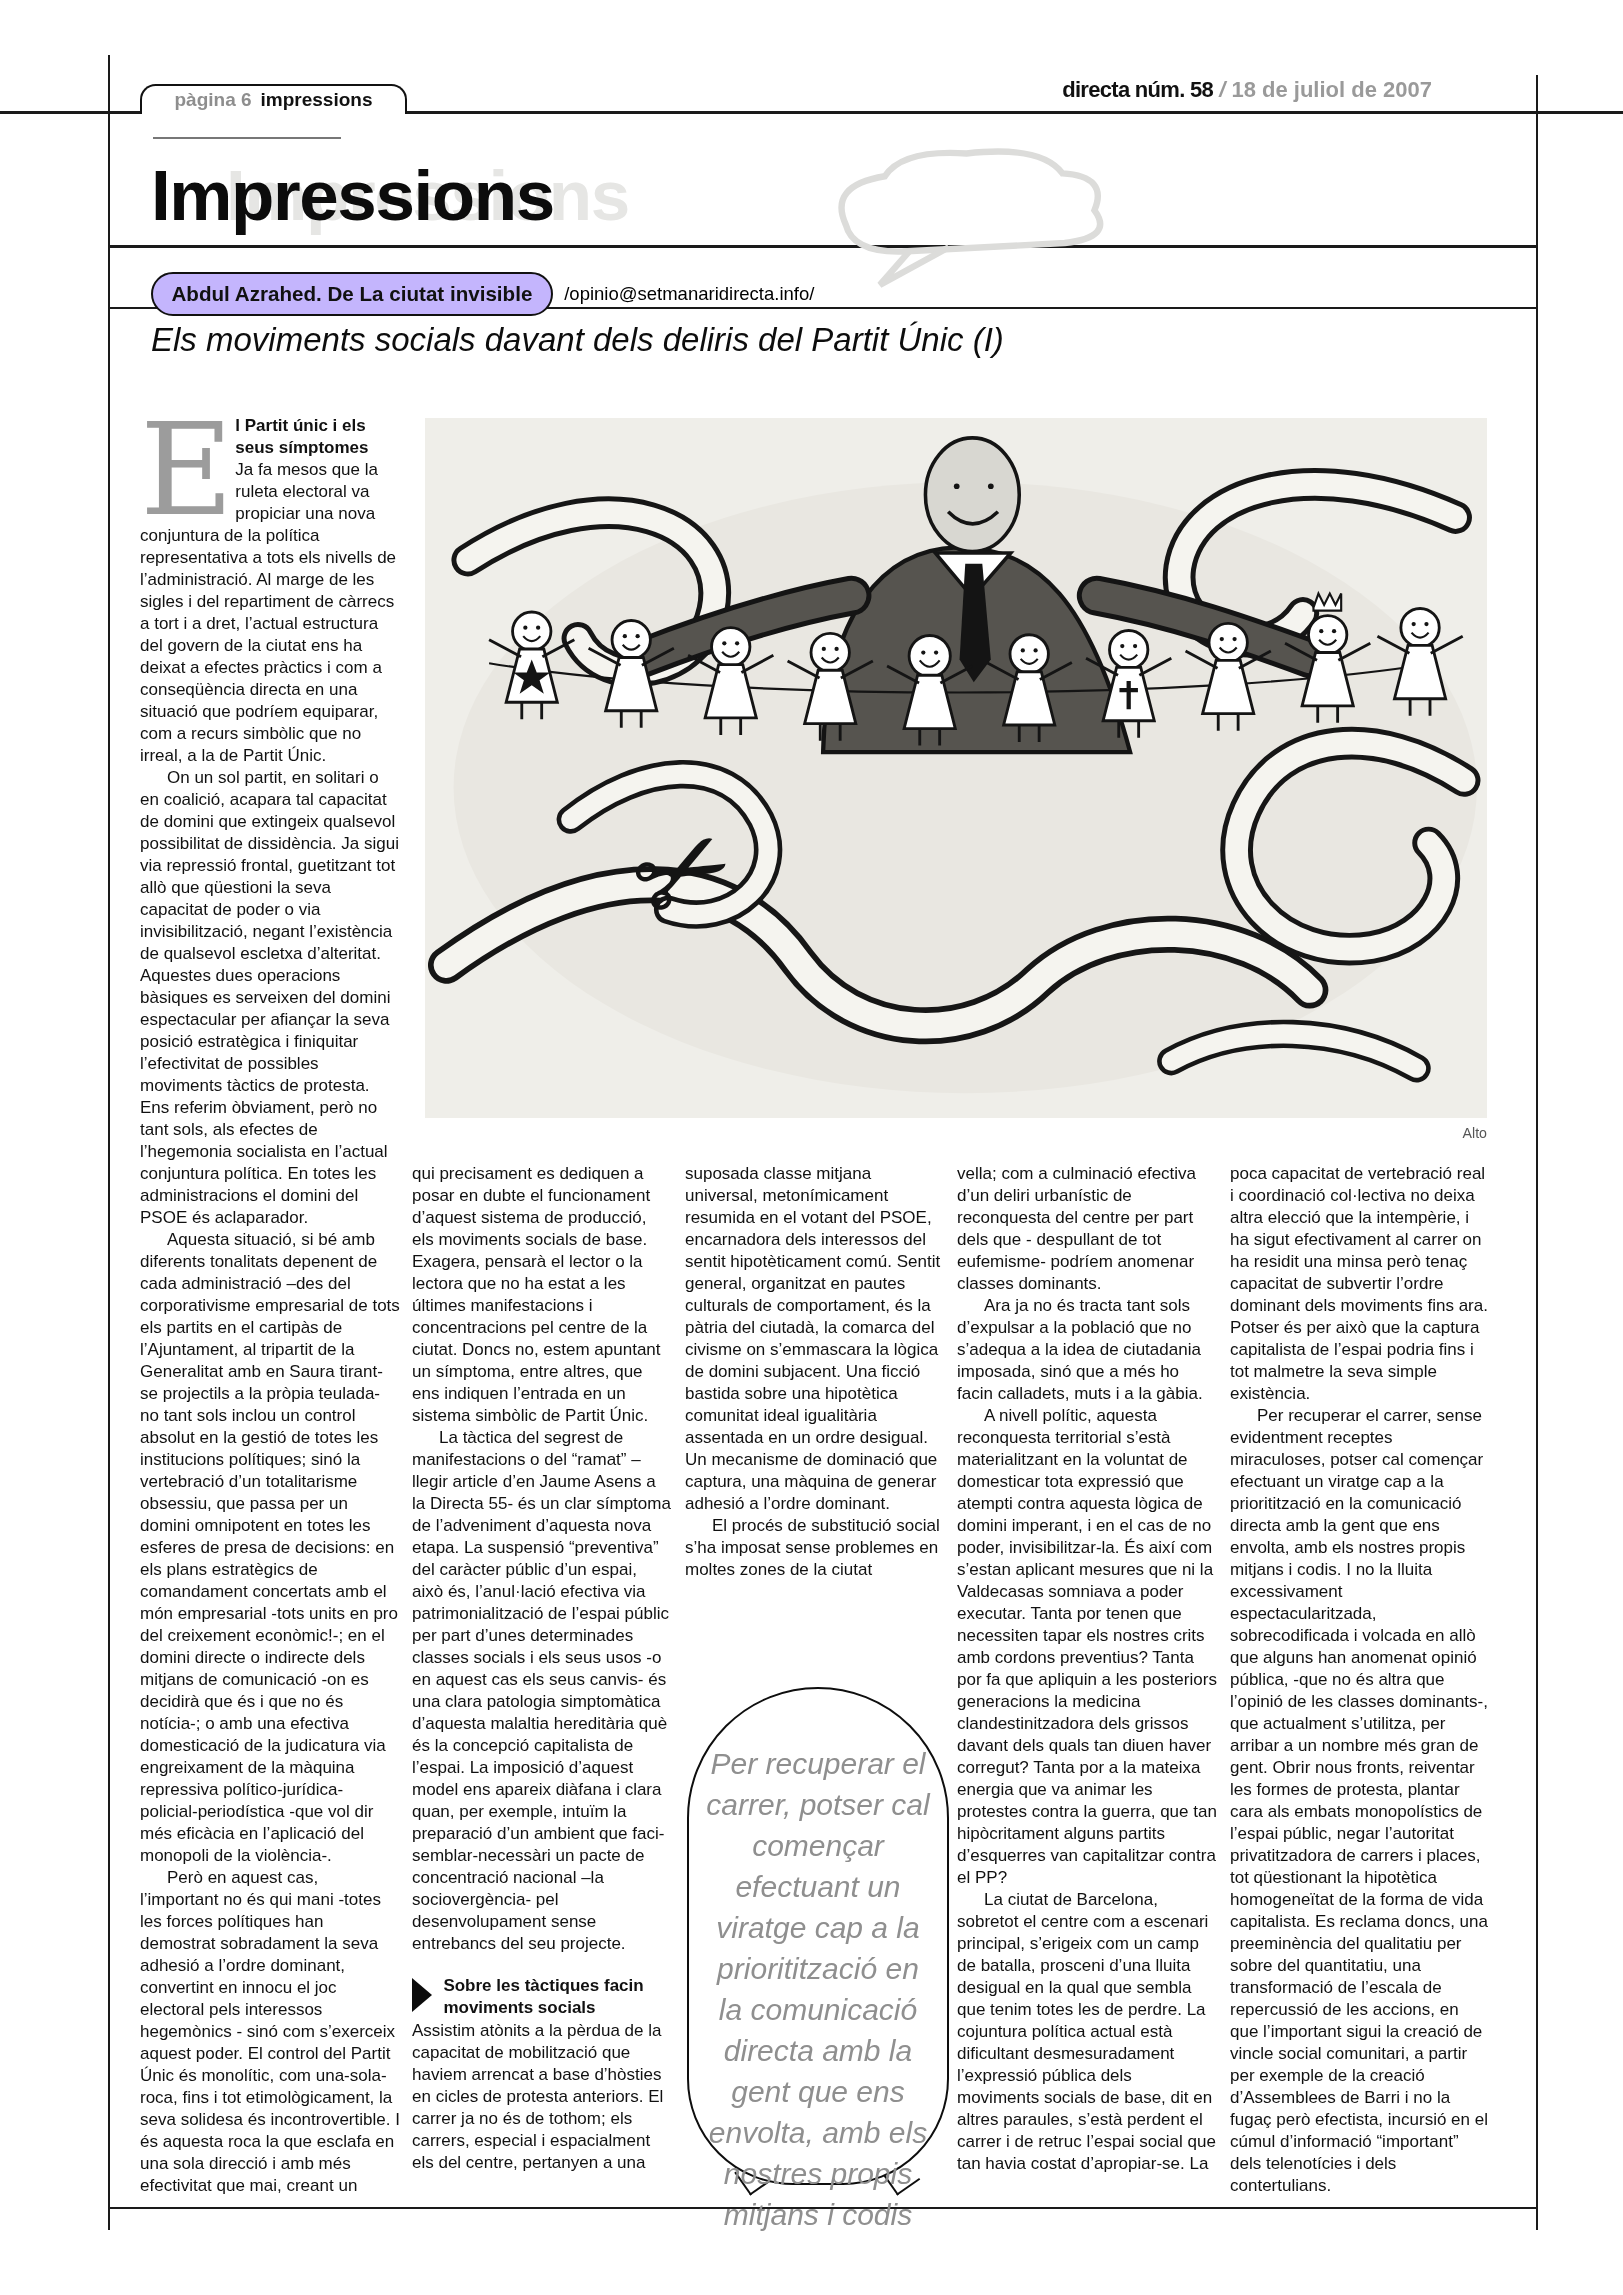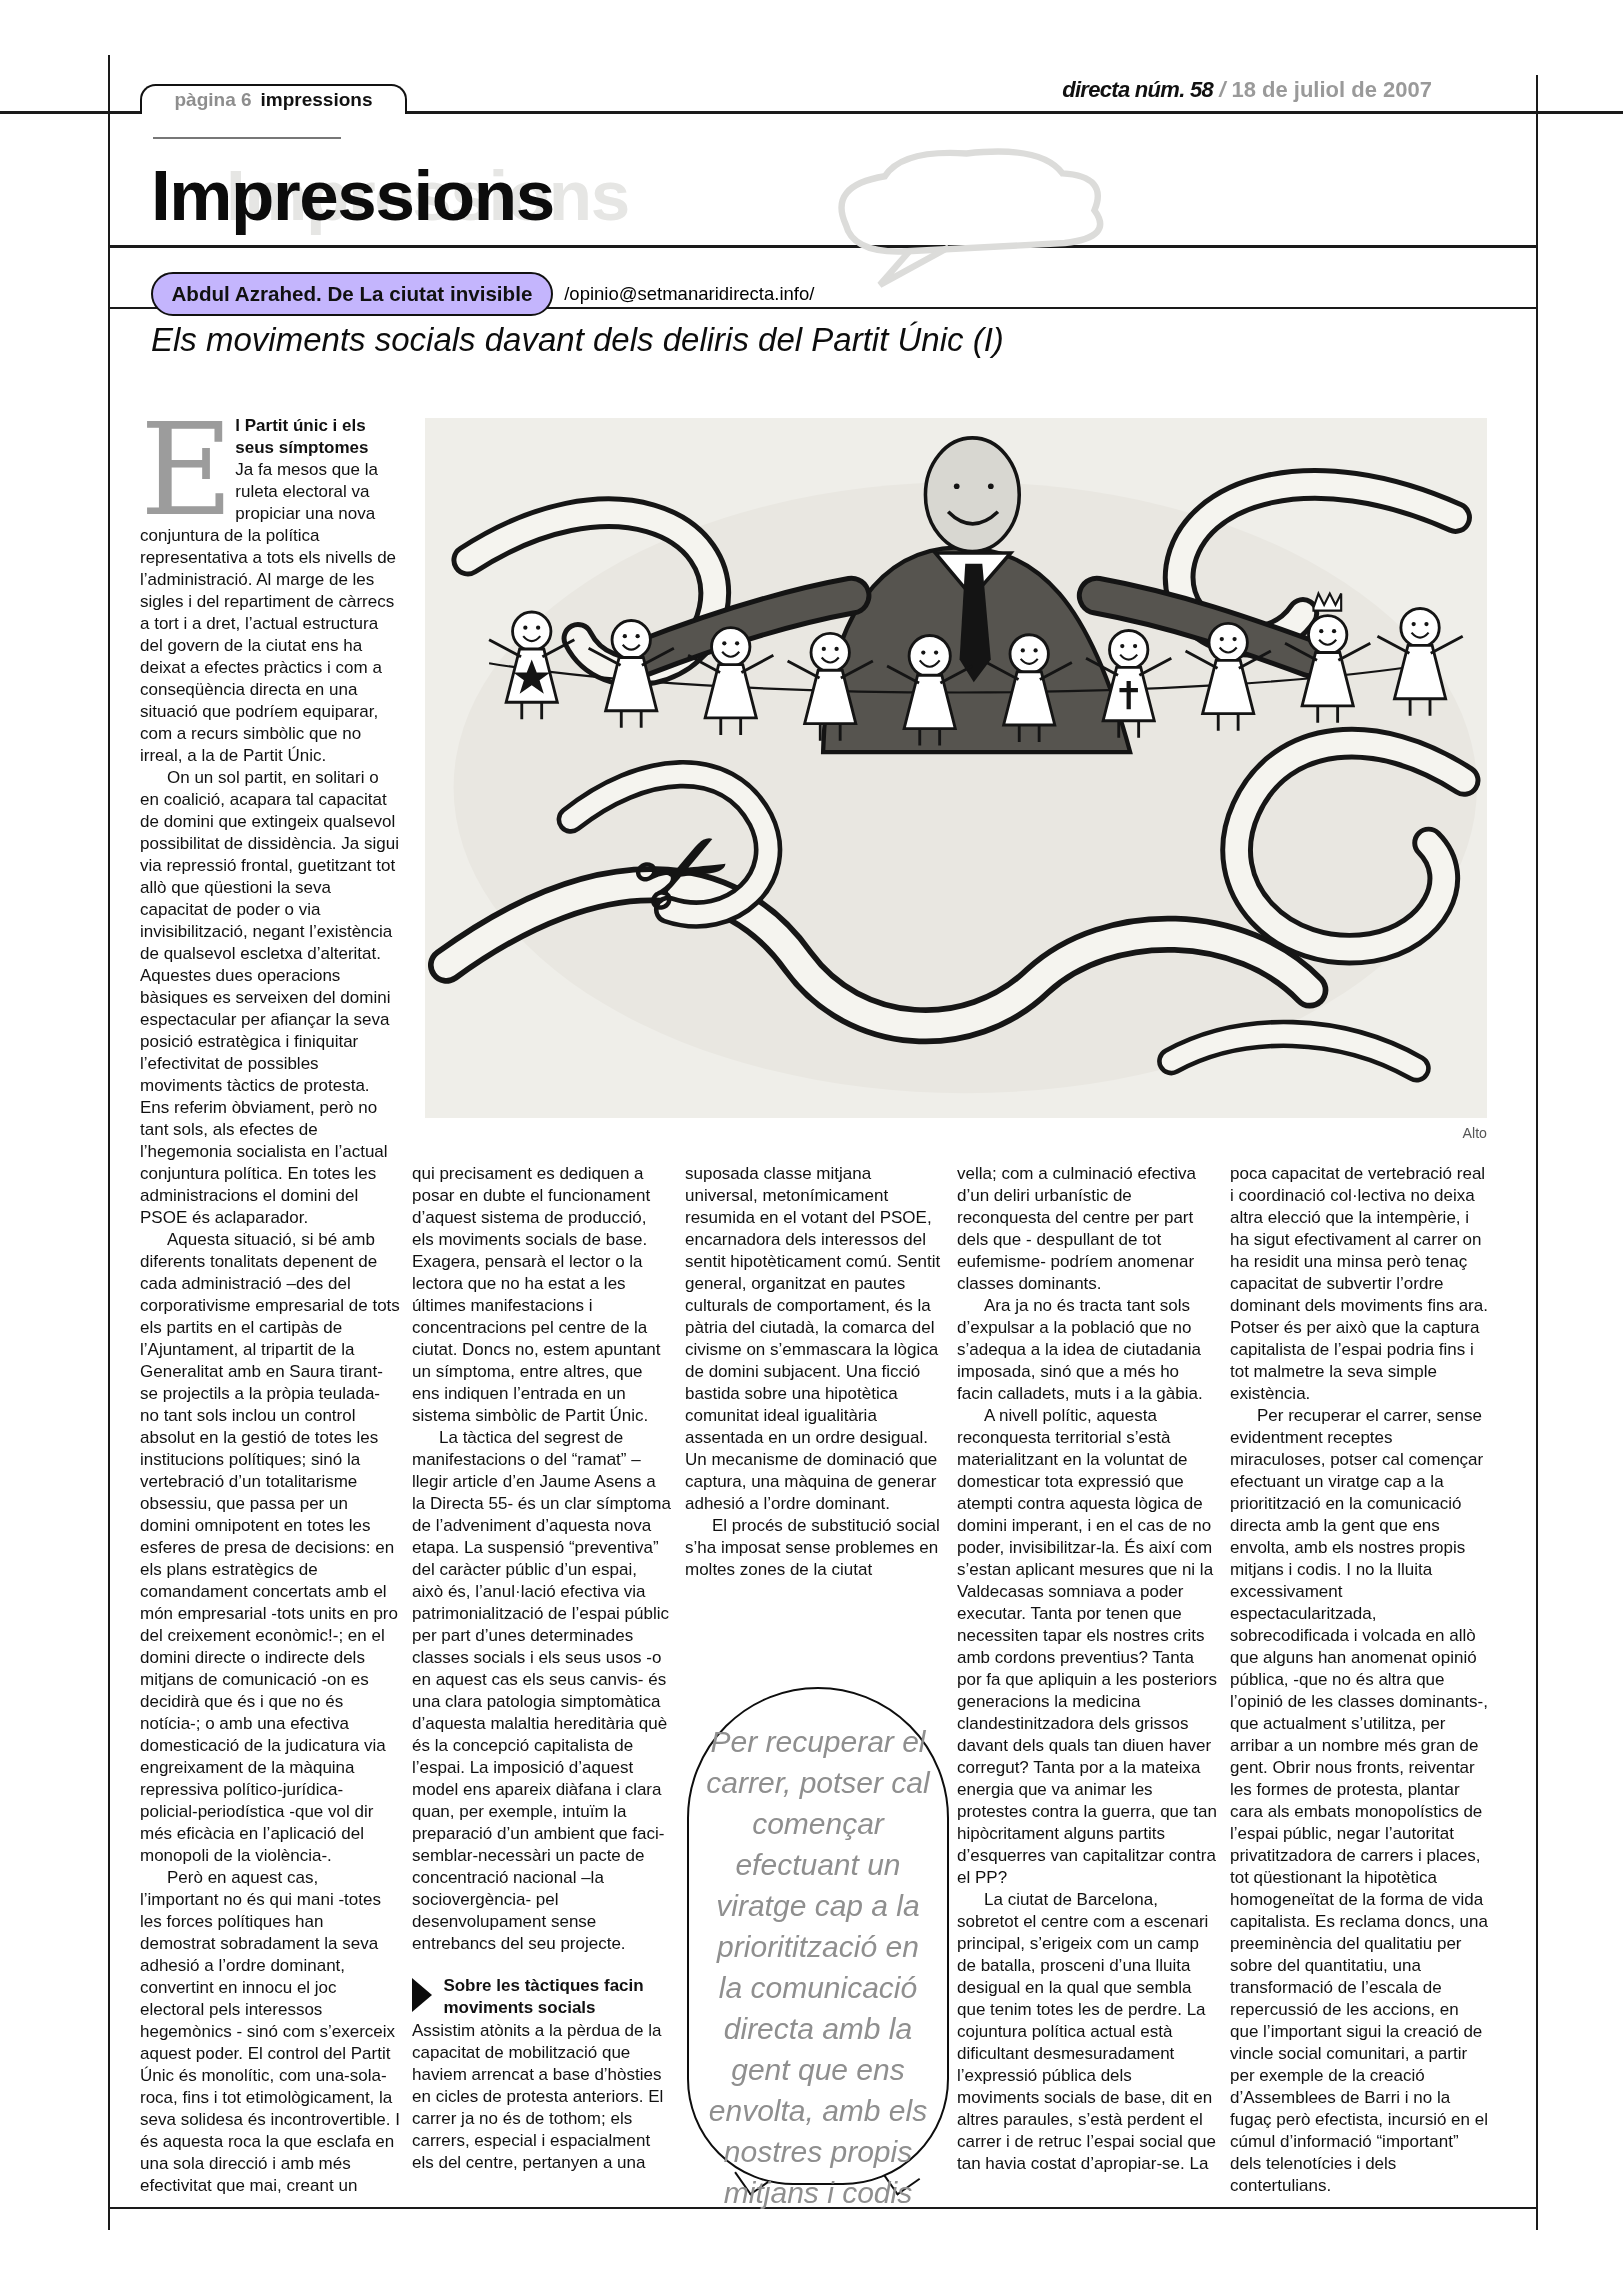--- a/index.html
+++ b/index.html
@@ -2,21 +2,21 @@
 <html lang="ca" style="font-size:11.4px"><head>
 <meta charset="utf-8">
 <style>
   html,body{margin:0;padding:0;background:#ffffff;}
   body{width:1623px;height:2295px;position:relative;font-family:"Liberation Sans",sans-serif;color:#111;}
   .rule{position:absolute;background:#1a1a1a;}
   
   .tab{position:absolute;left:140px;top:84px;width:263px;height:28px;border:2.1px solid #111;border-bottom:none;border-radius:15.6px 15.6px 0 0;background:#fff;display:flex;align-items:center;justify-content:center;gap:9px;font-weight:bold;font-size:19px;}
   .tab .pg{color:#8e8e8e;}
   .issue{position:absolute;right:191px;top:77px;font-size:22px;white-space:nowrap;}
-  .issue .name{font-weight:bold;font-style:italic;letter-spacing:-0.7px;}
+  .issue .name{font-weight:bold;letter-spacing:-0.7px;}
   .issue .slash{color:#9a9a9a;font-style:italic;font-weight:bold;}
   .issue .date{color:#9a9a9a;font-weight:bold;}
   .shortline{position:absolute;left:153px;top:137px;width:188px;height:2.1px;background:#777;}
   .ghost-title{position:absolute;left:226px;top:155px;font-size:71px;font-weight:800;color:#e6e6e4;letter-spacing:-1.4px;}
   .section-title{position:absolute;left:151px;top:155px;margin:0;font-size:71px;font-weight:800;letter-spacing:-1.4px;color:#0c0c0c;}
   .cloud{position:absolute;left:796px;top:139px;}
   .byline-row{position:absolute;left:151px;top:272px;display:flex;align-items:center;gap:11.4px;z-index:3;}
   .pill{border:2.8px solid #111;border-radius:23px;background:#c4b5fd;padding:0 18.5px;height:40px;display:flex;align-items:center;font-weight:bold;font-size:20.6px;white-space:nowrap;}
   .email{font-size:18.5px;color:#000000;}
   .headline{position:absolute;left:151px;top:321px;margin:0;font-size:33px;font-weight:400;font-style:italic;letter-spacing:0px;color:#0d0d0d;white-space:nowrap;}
@@ -26,21 +26,21 @@
   
   .col{position:absolute;width:260px;font-size:17px;line-height:22px;text-align:left;overflow:hidden;}
   .col p{margin:0;}
   .col p.indent{text-indent:27px;}
   .dropcap{float:left;font-family:"DejaVu Serif",serif;font-size:128px;line-height:107px;color:#9c9c9c;width:91px;margin:1.4px 4.3px 0 0;}
   .lead-heading{font-weight:bold;}
   .subheading{font-weight:bold;margin-top:20px!important;margin-bottom:1.4px!important;}
   .tri{float:left;width:0;height:0;border-top:17px solid transparent;border-bottom:17px solid transparent;border-left:20px solid #0c0c0c;margin:2.8px 11.4px 2.8px 0;}
   
   .bubble{position:absolute;left:687px;top:1687px;width:262px;height:498px;border:2.8px solid #0e0e0e;border-radius:132px 132px 107px 107px;background:#fff;box-sizing:border-box;display:flex;align-items:flex-start;justify-content:center;z-index:2;}
-  .bubble .quote{margin-top:32px;padding:0 12.8px;font-size:30px;line-height:41px;font-style:italic;color:#8f8f8f;text-align:center;}
+  .bubble .quote{margin-top:54px;padding:0 12.8px;font-size:30px;line-height:41px;font-style:italic;color:#8f8f8f;text-align:center;}
   .foot{position:absolute;width:25.6px;height:25.6px;background:#fff;border-right:2.8px solid #0e0e0e;border-bottom:2.8px solid #0e0e0e;transform:rotate(55deg);z-index:1;}
   .foot.l{left:740px;top:2162px;}
   .foot.r{left:887px;top:2162px;}
 </style>
 </head>
 <body>
 
 <div class="rule" style="left:108px;top:55px;width:2.1px;height:2175px;"></div>
 <div class="rule" style="left:1536px;top:75px;width:2.1px;height:2155px;"></div>
 <div class="rule" style="left:0;top:111px;width:1623px;height:2.8px;"></div>

